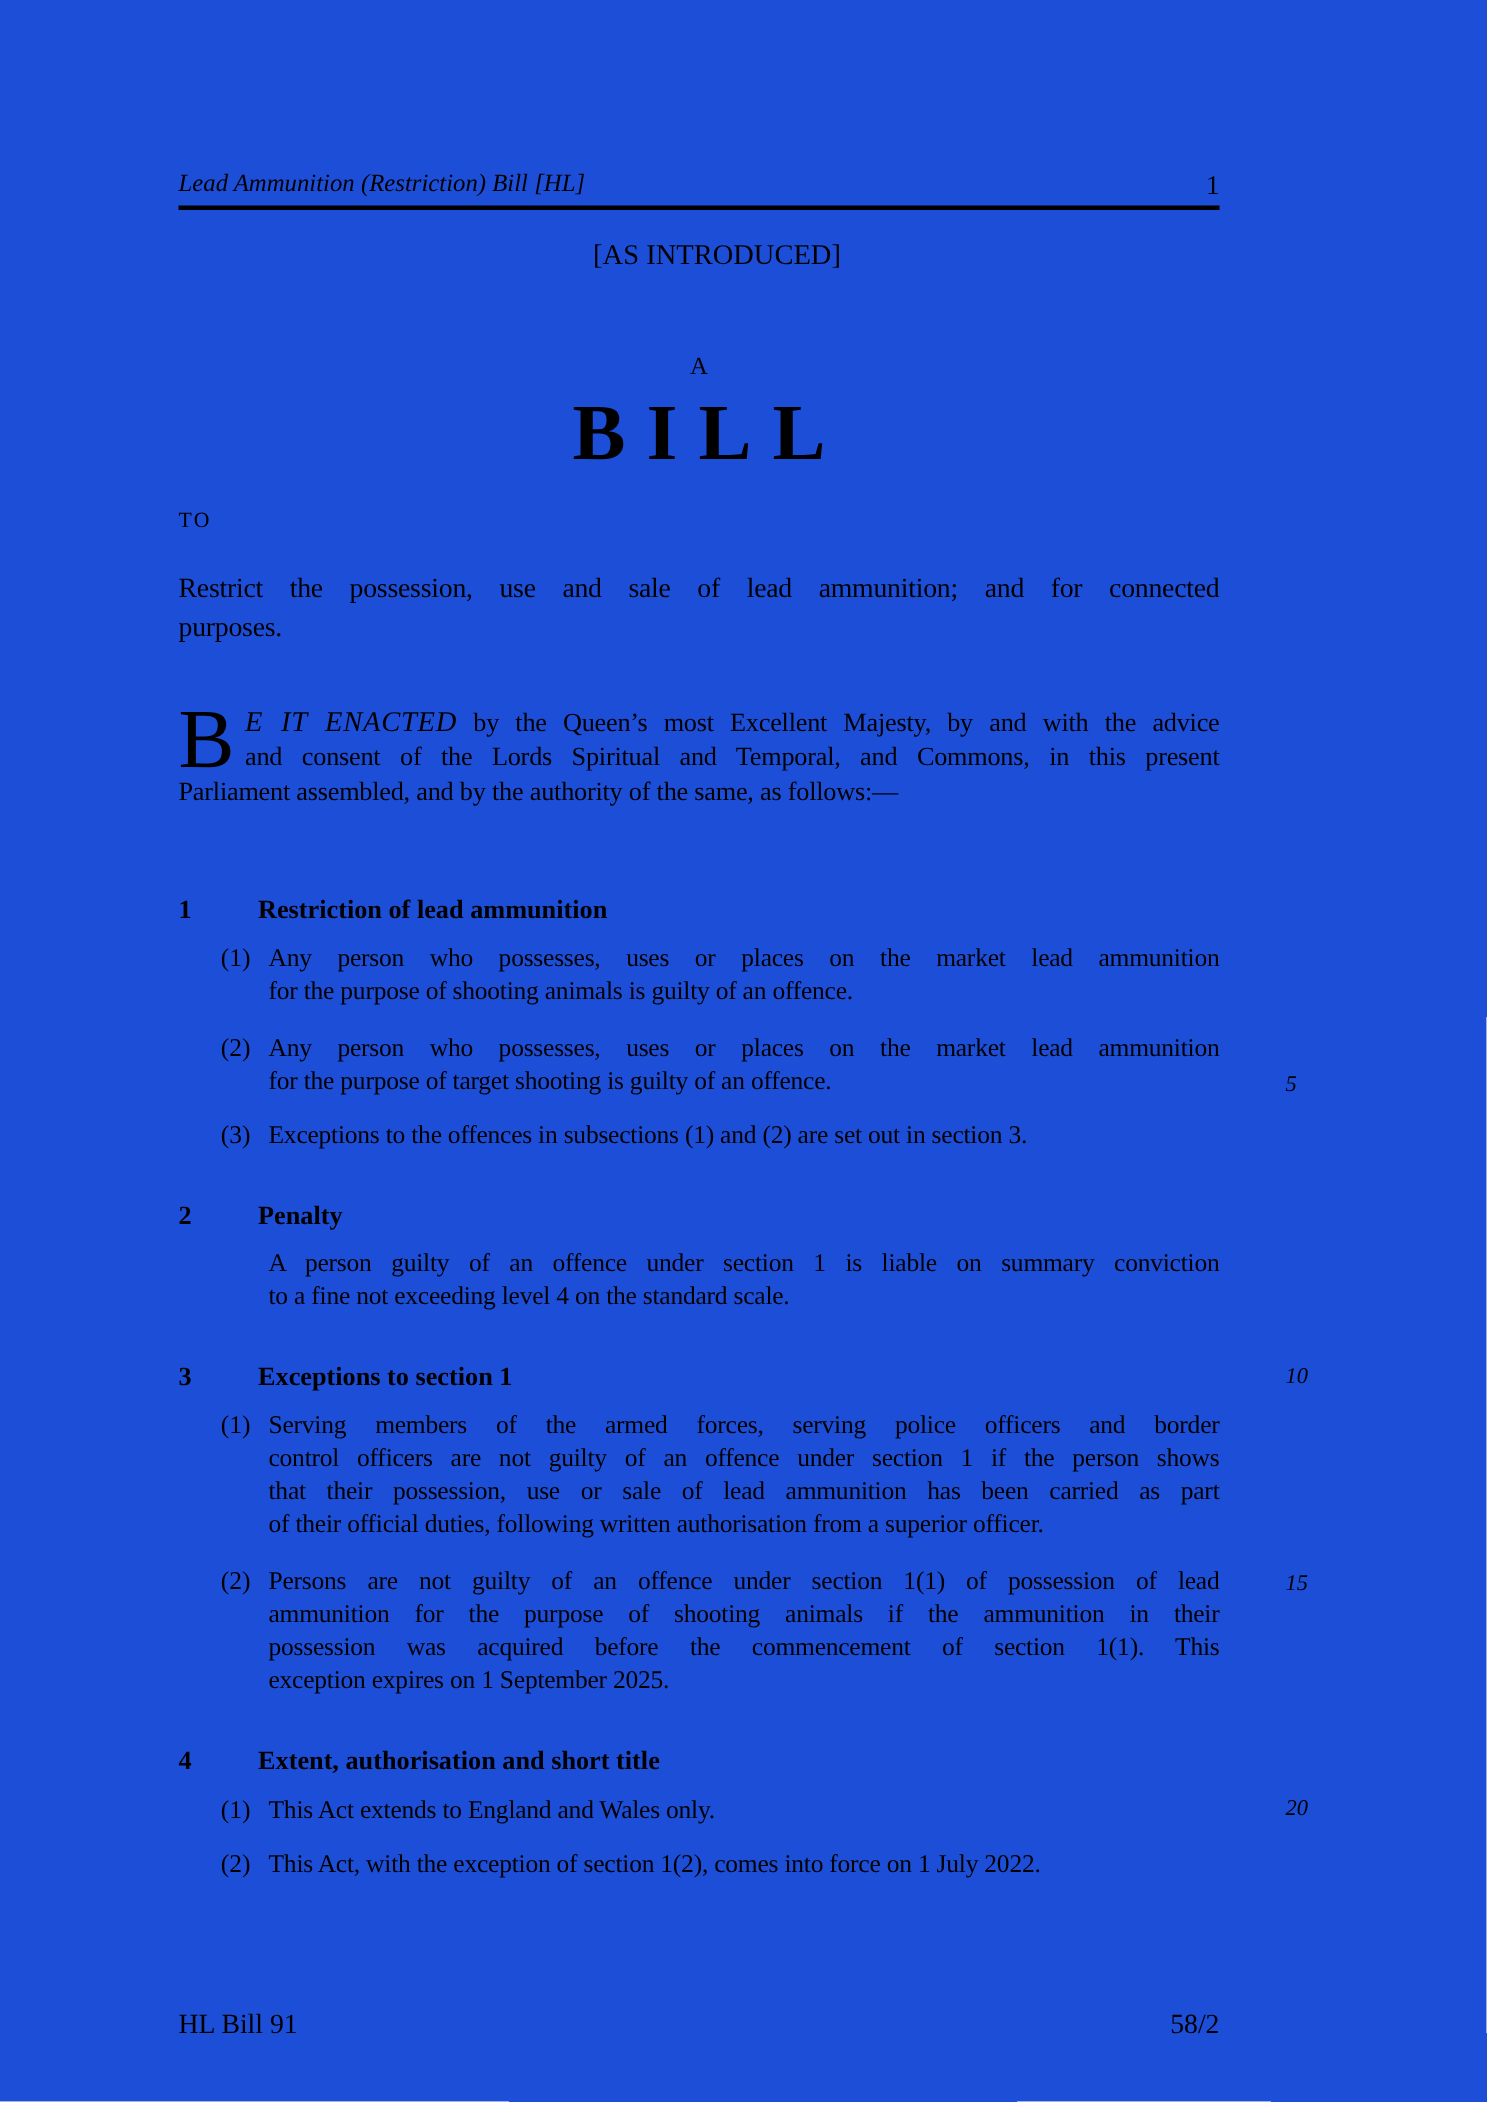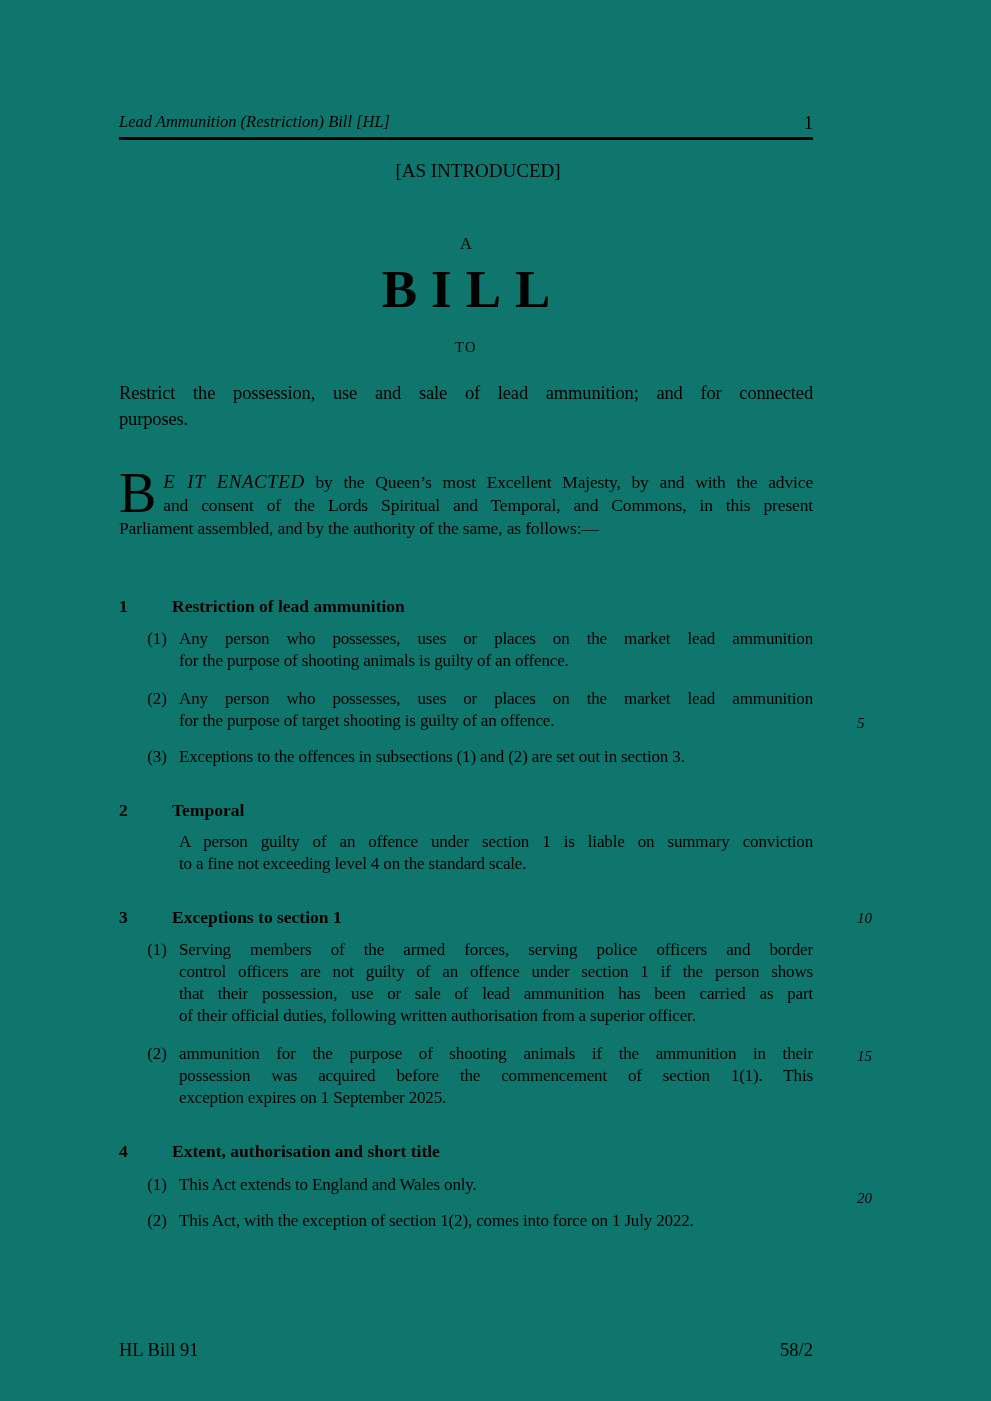--- a/index.html
+++ b/index.html
@@ -1,31 +1,31 @@
 <!DOCTYPE html>
 <html><head>
 <meta charset="utf-8">
 <style>
   html,body{margin:0;padding:0;background:#ffffff;}
   body{width:991px;height:1401px;font-family:"Liberation Serif", serif;color:#000;}
-  .page{position:relative;width:991px;height:1401px;background:#0f766e;overflow:hidden;}
+  .page{position:relative;width:991px;height:1401px;background:#1d4ed8;overflow:hidden;}
 
   
   .docheader{position:absolute;left:119px;width:694px;top:112px;
     border-bottom:3px solid #000;padding-bottom:5px;
     display:flex;justify-content:space-between;align-items:flex-end;}
   .running-title{font-style:italic;font-size:16.5px;}
   .page-number{font-size:18px;line-height:18px;}
 
   .status-line{position:absolute;left:131px;width:694px;top:160px;text-align:center;font-size:19px;}
 
   .a-label{position:absolute;left:119px;width:694px;top:234px;text-align:center;font-size:16.5px;}
   .bill-title{position:absolute;left:119px;width:694px;top:261px;text-align:center;
     font-size:53px;font-weight:bold;letter-spacing:14px;padding-left:14px;box-sizing:border-box;line-height:56px;}
-  .to-label{position:absolute;left:119px;width:694px;top:339px;text-align:center;font-size:14.5px;letter-spacing:1.5px;font-family:Liberation Serif, serif;}
+  .to-label{position:absolute;left:119px;width:694px;top:339px;font-size:14.5px;letter-spacing:1.5px;font-family:Liberation Serif, serif;}
 
   .long-title{position:absolute;left:119px;width:694px;top:380px;font-size:18.5px;line-height:26px;font-family:Liberation Serif, serif;}
 
   .enacting{position:absolute;left:119px;width:694px;top:470px;font-size:17.5px;line-height:23px;}
   .dropcap{float:left;font-size:56px;line-height:46px;height:46px;padding:0 7px 0 0;}
   .sc{font-size:19px;letter-spacing:0.5px;font-style:italic;}
 
   
   .jline{text-align:justify;text-align-last:justify;letter-spacing:-0.15px;}
   .jline.last{text-align-last:left;}
@@ -95,21 +95,21 @@
     </div>
     <div class="sub mt14">
       <span class="sub-num">(3)</span>
       <div>
           <div class="jline last">Exceptions to the offences in subsections (1) and (2) are set out in section 3.</div>
         </div>
     </div>
 
     <div class="section-head mt31">
       <span class="sec-num">2</span>
-      <span class="sec-title">Temporal</span>
+      <span class="sec-title">Penalty</span>
     </div>
     <div class="sub mt10">
       <div>
           <div class="jline">A person guilty of an offence under section 1 is liable on summary conviction</div>
           <div class="jline last">to a fine not exceeding level 4 on the standard scale.</div>
         </div>
     </div>
 
     <div class="section-head mt31">
       <span class="sec-num">3</span>
@@ -122,33 +122,34 @@
           <div class="jline">Serving members of the armed forces, serving police officers and border</div>
           <div class="jline">control officers are not guilty of an offence under section 1 if the person shows</div>
           <div class="jline">that their possession, use or sale of lead ammunition has been carried as part</div>
           <div class="jline last">of their official duties, following written authorisation from a superior officer.</div>
         </div>
     </div>
     <div class="sub mt16">
       <span class="sub-num">(2)</span>
       <span class="linenum" style="top:3px">15</span>
       <div>
+          <div class="jline">Persons are not guilty of an offence under section 1(1) of possession of lead</div>
           <div class="jline">ammunition for the purpose of shooting animals if the ammunition in their</div>
           <div class="jline">possession was acquired before the commencement of section 1(1). This</div>
           <div class="jline last">exception expires on 1 September 2025.</div>
         </div>
     </div>
 
     <div class="section-head mt31">
       <span class="sec-num">4</span>
       <span class="sec-title">Extent, authorisation and short title</span>
     </div>
     <div class="sub mt12">
       <span class="sub-num">(1)</span>
-      <span class="linenum" style="top:14px">20</span>
+      <span class="linenum" style="top:0">20</span>
       <div>
           <div class="jline last">This Act extends to England and Wales only.</div>
         </div>
     </div>
     <div class="sub mt14">
       <span class="sub-num">(2)</span>
       <div>
           <div class="jline last">This Act, with the exception of section 1(2), comes into force on 1 July 2022.</div>
         </div>
     </div>

